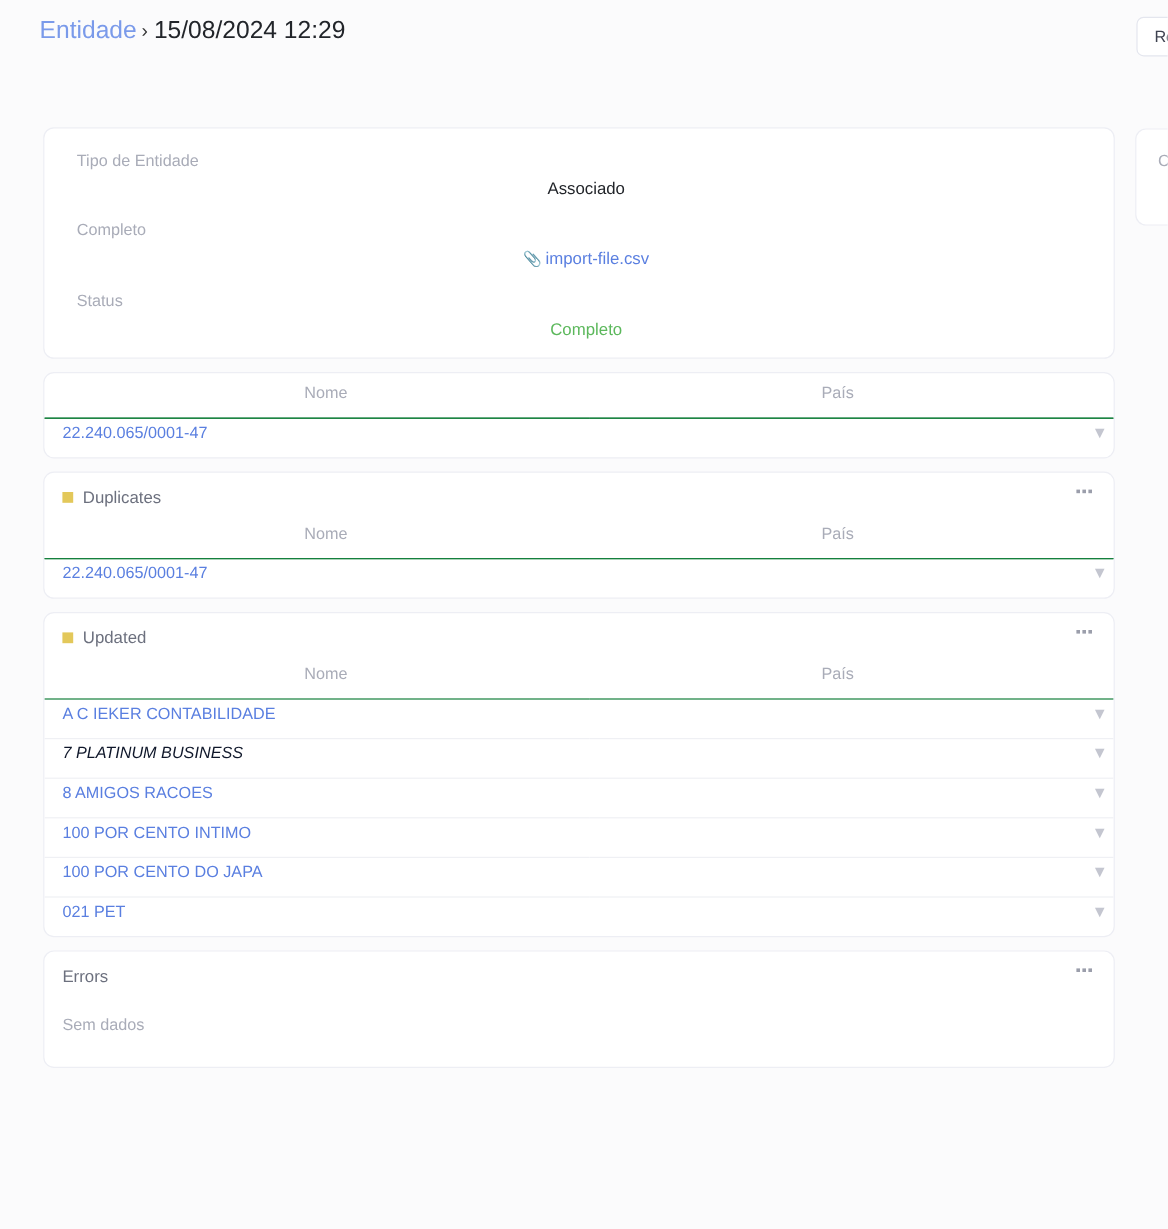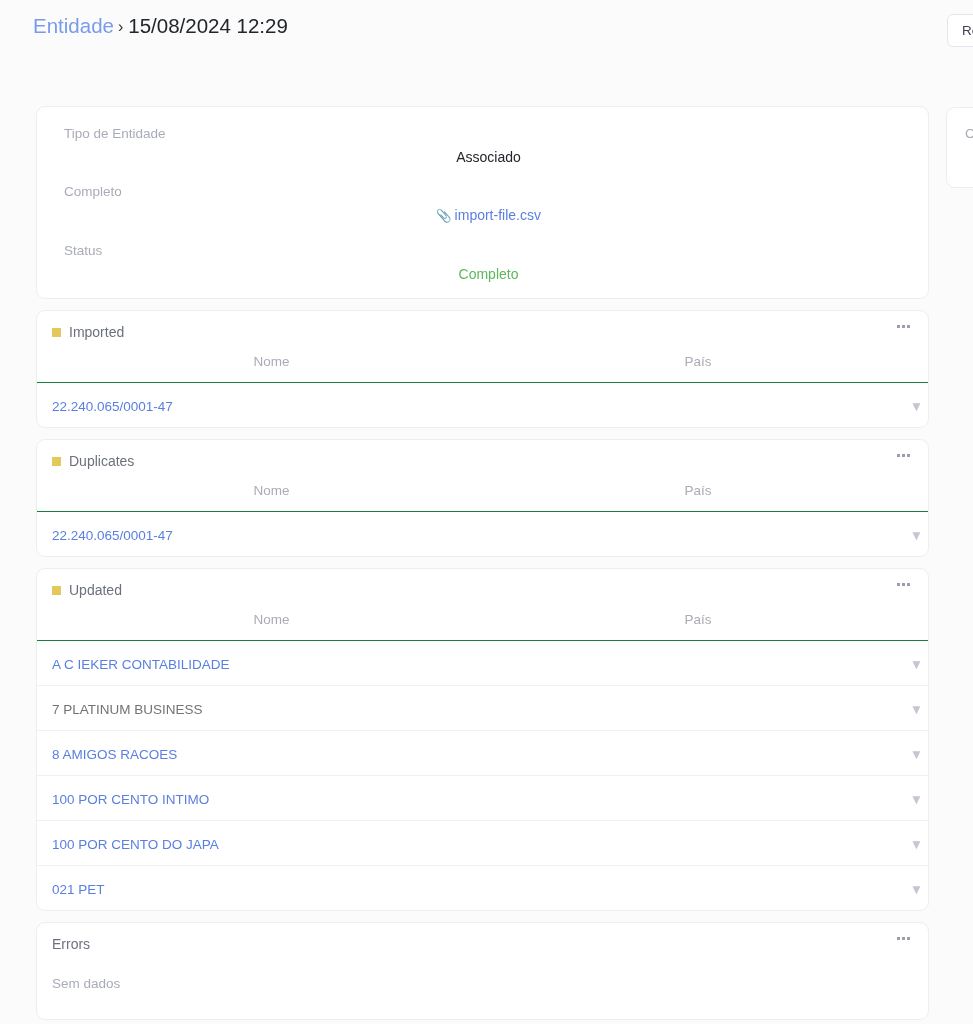--- a/index.html
+++ b/index.html
@@ -198,21 +198,21 @@
     color: #a9acb8;
     text-align: center;
     padding: 9px 0 13px 15px;
     border-bottom: 1px solid #15803d;
   }
   .tbl th.col-nome { width: 455px; }
   .tbl th.col-pais { width: 400px; }
   .tbl th.col-caret { width: 38px; }
   .tbl td {
     font-size: 13.5px;
-    padding: 16px 0 12px 15px;
+    padding: 4px 0 12px 15px;
     border-bottom: 1px solid #eff0f4;
     line-height: 16px;
   }
   .tbl tr:last-child td { border-bottom: none; }
   .cell-link {
     color: #5a7fe0;
     cursor: pointer;
   }
   .caret {
     color: #c4c6d0;
@@ -258,21 +258,20 @@
         <div class="field-value link"><span class="clip-icon">📎</span><span>import-file.csv</span></div>
       </div>
       <div class="detail-field">
         <div class="field-label">Status</div>
         <div class="field-value status-ok">Completo</div>
       </div>
     </div>
 
     <div id="sections-host">
         <div class="card">
-          <div class="section-head"><div class="section-title"><span class="bullet" style="background: rgb(227, 200, 90);"></span><span>Imported</span></div><div class="kebab"><span></span><span></span><span></span></div></div>
           <table class="tbl">
             <thead>
               <tr>
                 <th class="col-nome">Nome</th>
                 <th class="col-pais">País</th>
                 <th class="col-caret"></th>
               </tr>
             </thead>
             <tbody>
               <tr>
@@ -312,21 +311,21 @@
                 <th class="col-caret"></th>
               </tr>
             </thead>
             <tbody>
               <tr>
                 <td><span class="cell-link" style="color: rgb(90, 127, 224);">A C IEKER CONTABILIDADE</span></td>
                 <td></td>
                 <td class="caret">▼</td>
               </tr>
               <tr>
-                <td><span class="cell-link" style="color: #737373;">7 PLATINUM BUSINESS</span></td>
+                <td><span class="cell-link" style="color: #0f172a; font-style: italic;">7 PLATINUM BUSINESS</span></td>
                 <td></td>
                 <td class="caret">▼</td>
               </tr>
               <tr>
                 <td><span class="cell-link" style="color: rgb(90, 127, 224);">8 AMIGOS RACOES</span></td>
                 <td></td>
                 <td class="caret">▼</td>
               </tr>
               <tr>
                 <td><span class="cell-link" style="color: rgb(90, 127, 224);">100 POR CENTO INTIMO</span></td>

